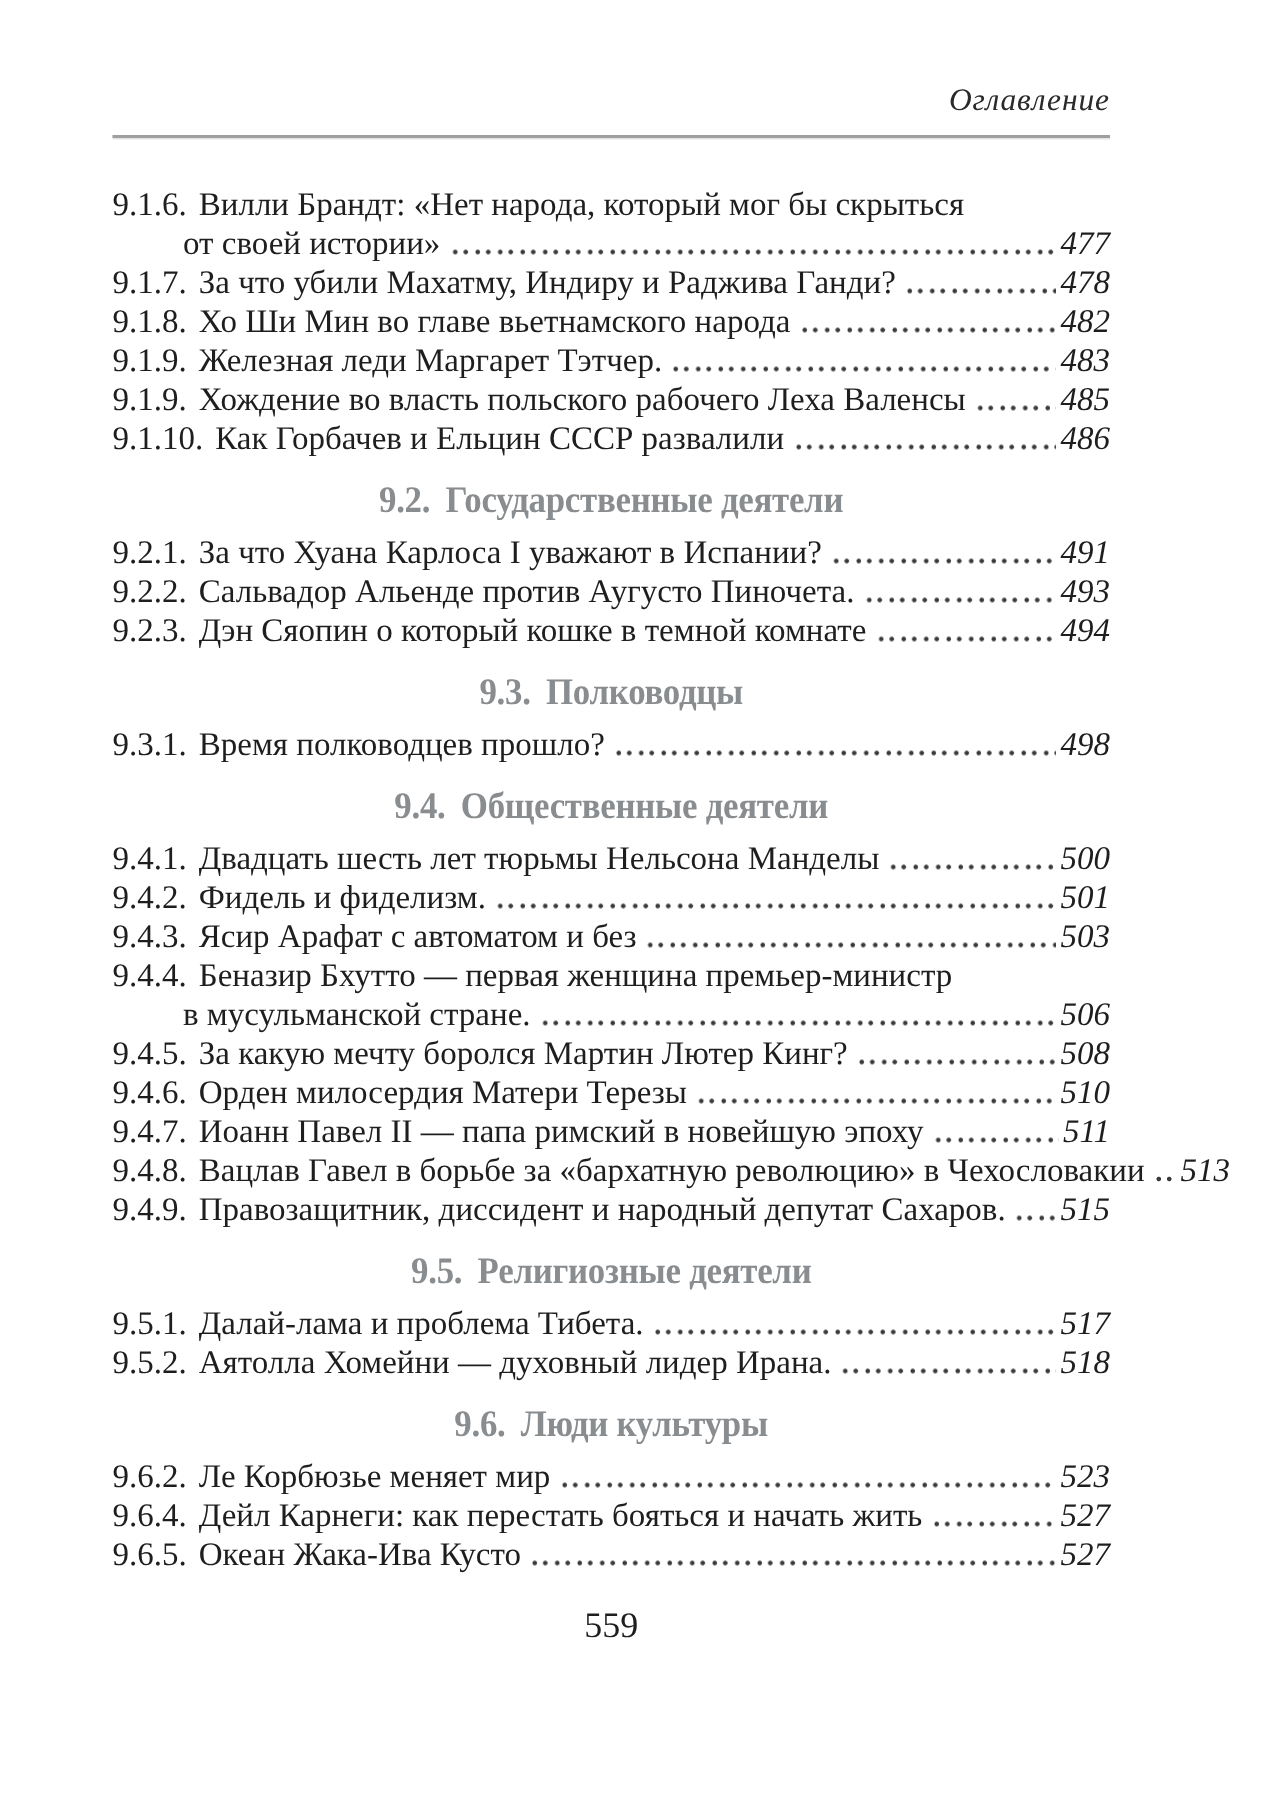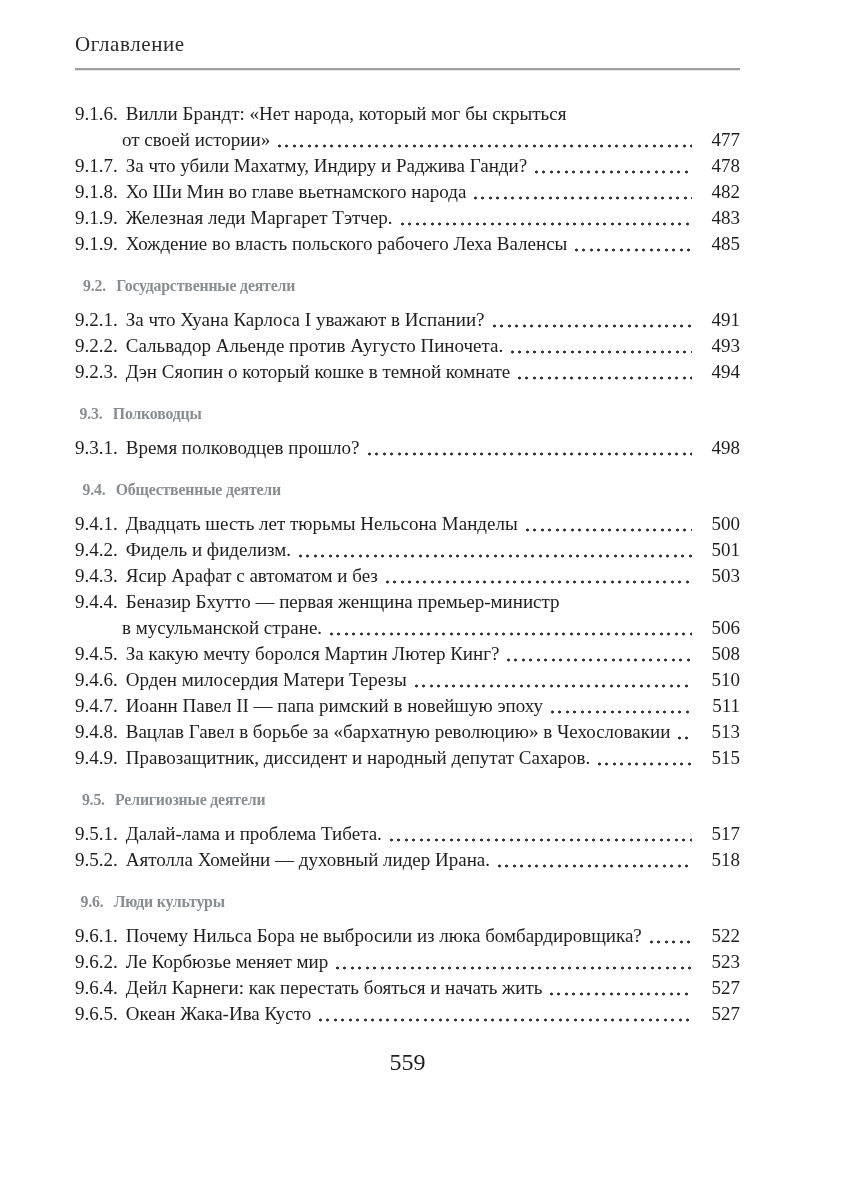--- a/index.html
+++ b/index.html
@@ -12,61 +12,63 @@
     font-family: "Liberation Serif", "DejaVu Serif", serif;
     color: var(--text_color, #1e1e1e);
   }
   .content {
     position: absolute;
     left: 75px;
     top: 0;
     width: 665px;
   }
   .page-header {
-    padding-top: 31px;
-    text-align: left;
+    padding-top: 53px;
+    text-align: right;
+    font-style: italic;
     font-size: 21px;
     line-height: 26px;
     letter-spacing: 0.6px;
     color: #2a2a2a;
   }
   .header-rule {
     height: 2px;
     margin-top: 11px;
     background: var(--rule_color, #9d9fa1);
     box-shadow: 0 1px 0 #e4e4e4;
   }
   .toc { margin-top: 31px; }
   .entry {
     display: flex;
     align-items: baseline;
     line-height: 26px;
-    font-size: 19px;
+    font-size: 22px;
     white-space: nowrap;
   }
   .entry .num { margin-right: 8px; }
   .entry.cont { padding-left: 47px; }
   .entry .leader {
     flex: 1 1 auto;
     min-width: 14px;
     align-self: flex-end;
     height: 6px;
     margin: 0 2px 4px 7px;
     background-image:
       radial-gradient(circle at 2.5px 3px, var(--dot_color, #3a3a3a) 1.25px, transparent 1.8px),
       radial-gradient(circle at 9.5px 3px, var(--dot_color, #3a3a3a) 1.25px, transparent 1.8px);
     background-size: 15px 6px;
     background-repeat: repeat-x;
     background-position: left bottom;
   }
-  .entry .pagenum { margin-left: 18px; }
+  .entry .pagenum { margin-left: 1px; font-style: italic; }
   .sec-head {
     margin: 16px 0 8px 0;
-    line-height: 26px;
-    font-size: 17px;
+    text-align: center;
+    line-height: 26px;
+    font-size: 25px;
     font-weight: 700;
     color: var(--heading_color, #898d90);
     text-decoration: underline;
   }
   .sec-head .inner {
     display: inline-block;
     transform: scaleX(0.93);
     transform-origin: center;
     letter-spacing: -0.2px;
   }
@@ -112,20 +114,26 @@
           <span class="text">Железная леди Маргарет Тэтчер.</span>
           <span class="leader"></span>
           <span class="pagenum">483</span>
         </div>
         <div class="entry">
           <span class="num">9.1.9.</span>
           <span class="text">Хождение во власть польского рабочего Леха Валенсы</span>
           <span class="leader"></span>
           <span class="pagenum">485</span>
         </div>
+        <div class="entry">
+          <span class="num">9.1.10.</span>
+          <span class="text">Как Горбачев и Ельцин СССР развалили</span>
+          <span class="leader"></span>
+          <span class="pagenum">486</span>
+        </div>
         <div class="sec-head"><span class="inner"><span class="num">9.2.</span><span class="ttl">Государственные деятели</span></span></div>
         <div class="entry">
           <span class="num">9.2.1.</span>
           <span class="text">За что Хуана Карлоса I уважают в Испании?</span>
           <span class="leader"></span>
           <span class="pagenum">491</span>
         </div>
         <div class="entry">
           <span class="num">9.2.2.</span>
           <span class="text">Сальвадор Альенде против Аугусто Пиночета.</span>
@@ -210,26 +218,20 @@
           <span class="leader"></span>
           <span class="pagenum">517</span>
         </div>
         <div class="entry">
           <span class="num">9.5.2.</span>
           <span class="text">Аятолла Хомейни — духовный лидер Ирана.</span>
           <span class="leader"></span>
           <span class="pagenum">518</span>
         </div>
         <div class="sec-head"><span class="inner"><span class="num">9.6.</span><span class="ttl">Люди культуры</span></span></div>
-        <div class="entry">
-          <span class="num">9.6.1.</span>
-          <span class="text">Почему Нильса Бора не выбросили из люка бомбардировщика?</span>
-          <span class="leader"></span>
-          <span class="pagenum">522</span>
-        </div>
         <div class="entry">
           <span class="num">9.6.2.</span>
           <span class="text">Ле Корбюзье меняет мир</span>
           <span class="leader"></span>
           <span class="pagenum">523</span>
         </div>
         <div class="entry">
           <span class="num">9.6.4.</span>
           <span class="text">Дейл Карнеги: как перестать бояться и начать жить</span>
           <span class="leader"></span>

